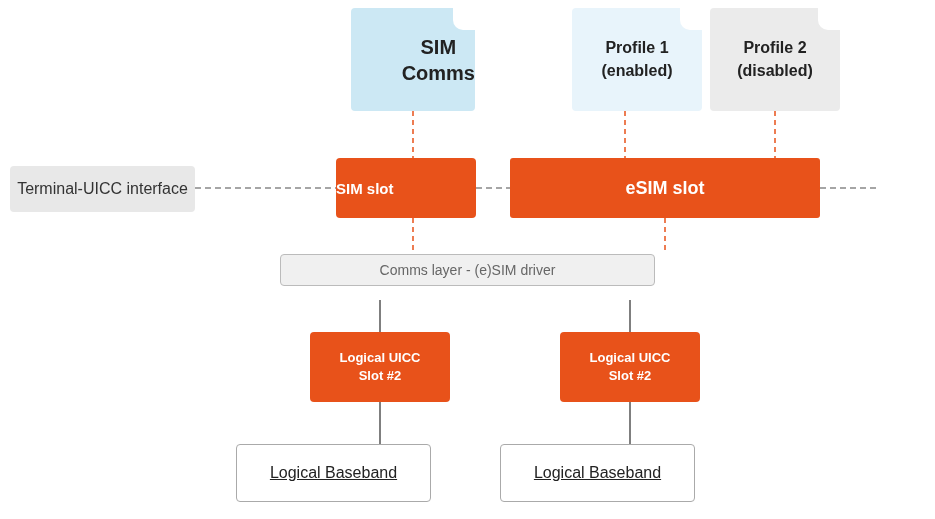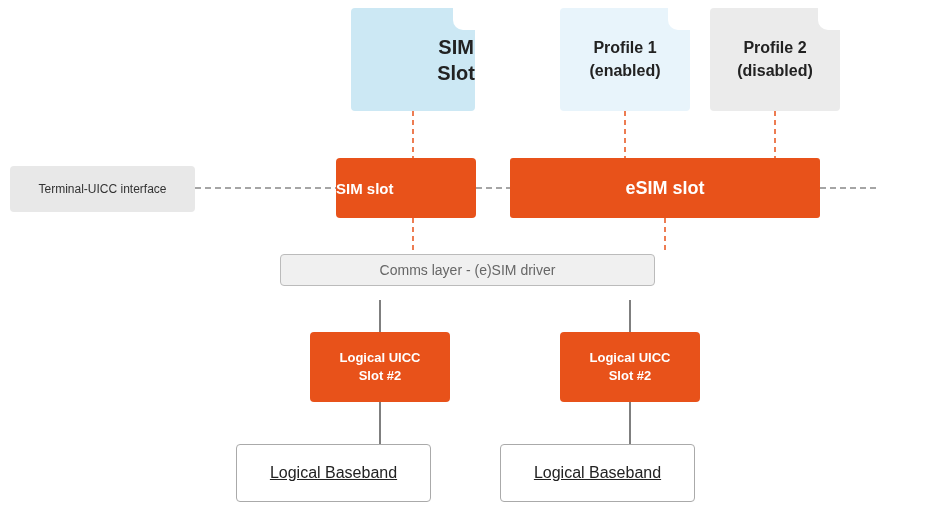--- a/index.html
+++ b/index.html
@@ -46,21 +46,21 @@
       right: 0;
       width: 22px;
       height: 22px;
       background: #fff;
       border-bottom-left-radius: 10px;
     }
 
     .profile1-box {
       position: absolute;
       top: 8px;
-      left: 560px;
+      left: 572px;
       width: 130px;
       height: 103px;
       background: #e8f4fb;
       border-radius: 4px 18px 4px 4px;
       display: flex;
       align-items: center;
       justify-content: center;
       font-size: 16px;
       font-weight: bold;
       color: #222;
@@ -113,21 +113,21 @@
       position: absolute;
       top: 166px;
       left: 10px;
       width: 185px;
       height: 46px;
       background: #e8e8e8;
       border-radius: 4px;
       display: flex;
       align-items: center;
       justify-content: center;
-      font-size: 12px;
+      font-size: 16px;
       font-weight: 500;
       color: #333;
       text-align: center;
     }
 
     
     .sim-slot-box {
       position: absolute;
       top: 158px;
       left: 336px;
@@ -294,21 +294,21 @@
     <line x1="630" y1="300" x2="630" y2="332" stroke="#555" stroke-width="1.5"></line>
 
     <line x1="380" y1="402" x2="380" y2="444" stroke="#555" stroke-width="1.5"></line>
 
     <line x1="630" y1="402" x2="630" y2="444" stroke="#555" stroke-width="1.5"></line>
   </svg>
 
   <div class="sim-card-box">
     <span>
       <span>SIM</span><br>
-      <span>Slot</span>
+      <span>Comms</span>
     </span>
   </div>
 
   <div class="profile1-box">
     <span>
       <span>Profile 1</span><br>
       <span>(enabled)</span>
     </span>
   </div>
 

